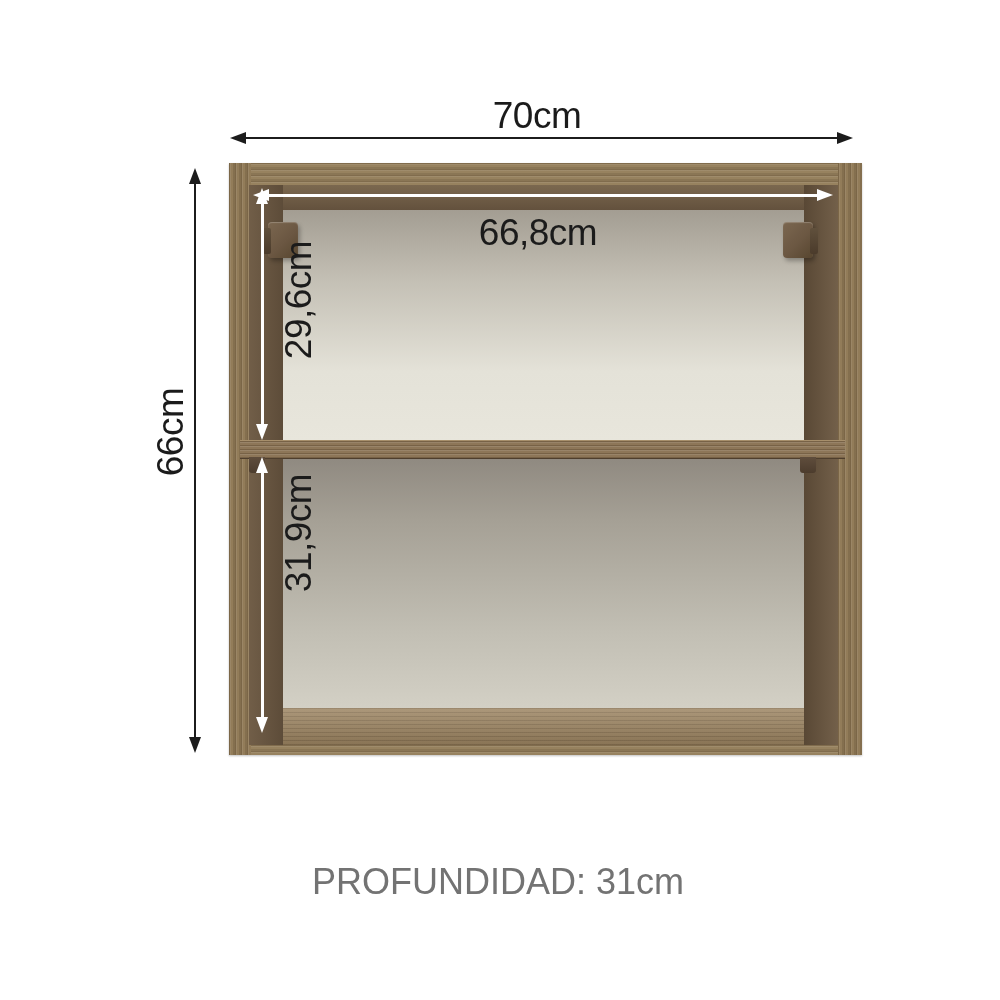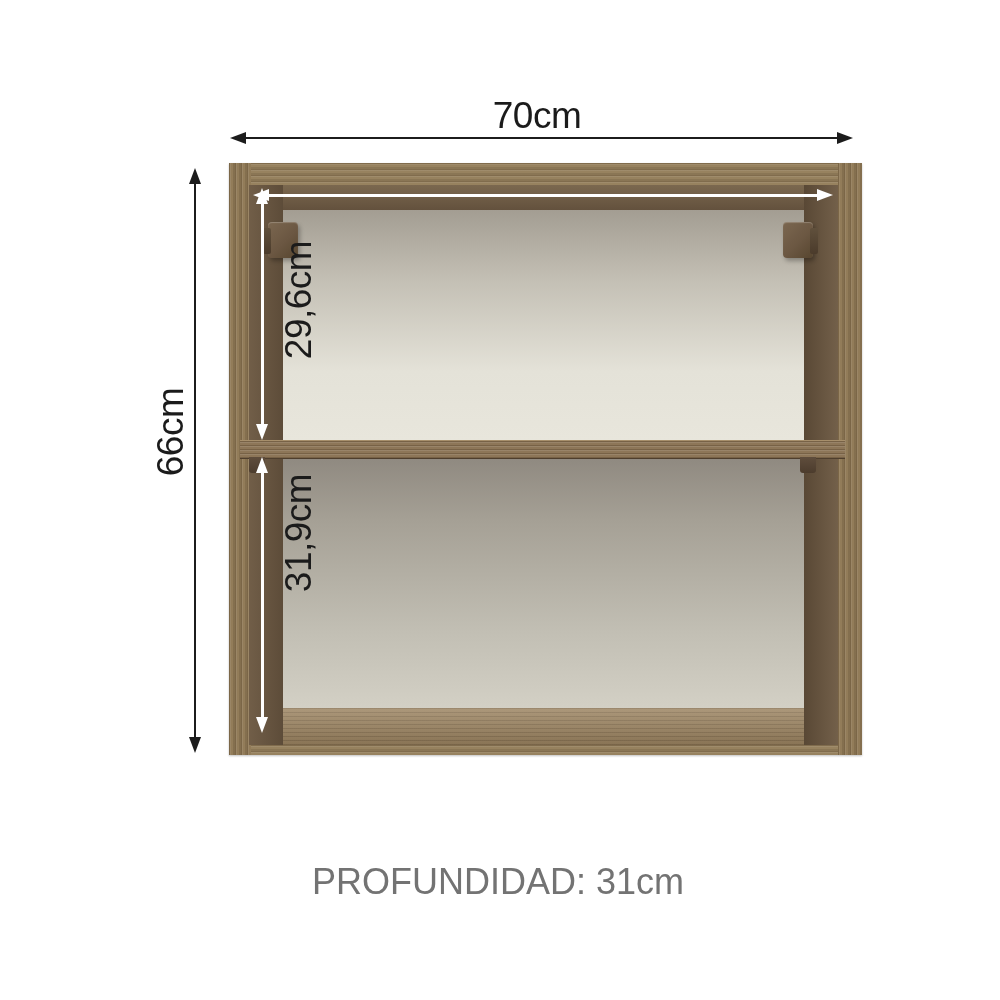--- a/index.html
+++ b/index.html
@@ -162,20 +162,21 @@
     <div class="line"></div>
     <div class="ah s"></div>
   </div>
   <div class="dim-label rot" style="left:171px; top:432px;">66cm</div>
 
   <div class="arrow h white" style="left:253px; top:188px; width:580px;">
     <div class="ah w"></div>
     <div class="line"></div>
     <div class="ah e"></div>
   </div>
+  <div class="dim-label" style="left:538px; top:233px;">66,8cm</div>
 
   <div class="arrow v white" style="left:255px; top:188px; height:252px;">
     <div class="ah n"></div>
     <div class="line"></div>
     <div class="ah s"></div>
   </div>
   <div class="dim-label rot" style="left:299px; top:300px;">29,6cm</div>
 
   <div class="arrow v white" style="left:255px; top:457px; height:276px;">
     <div class="ah n"></div>

